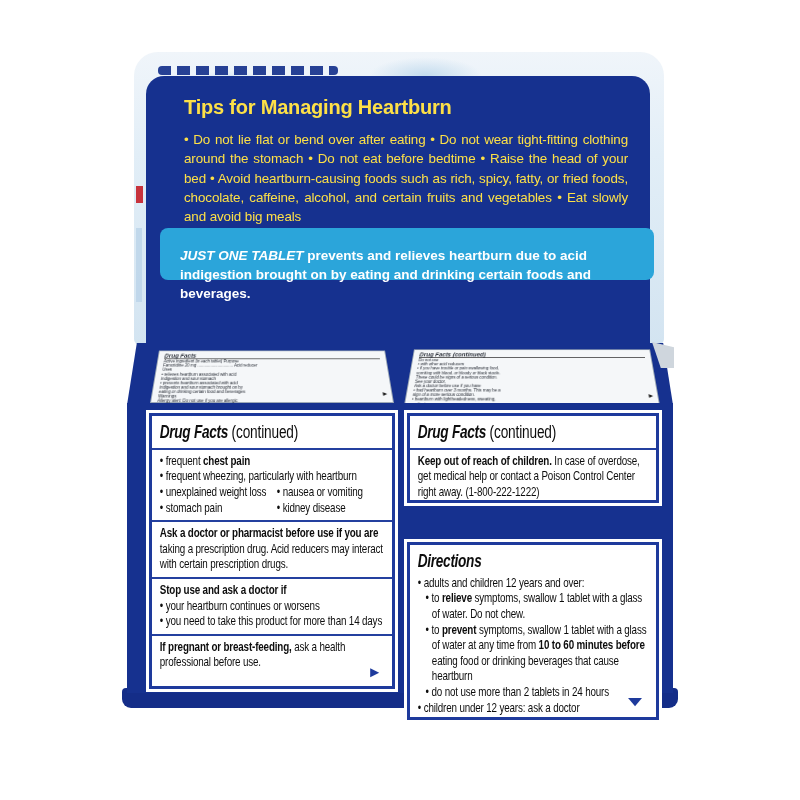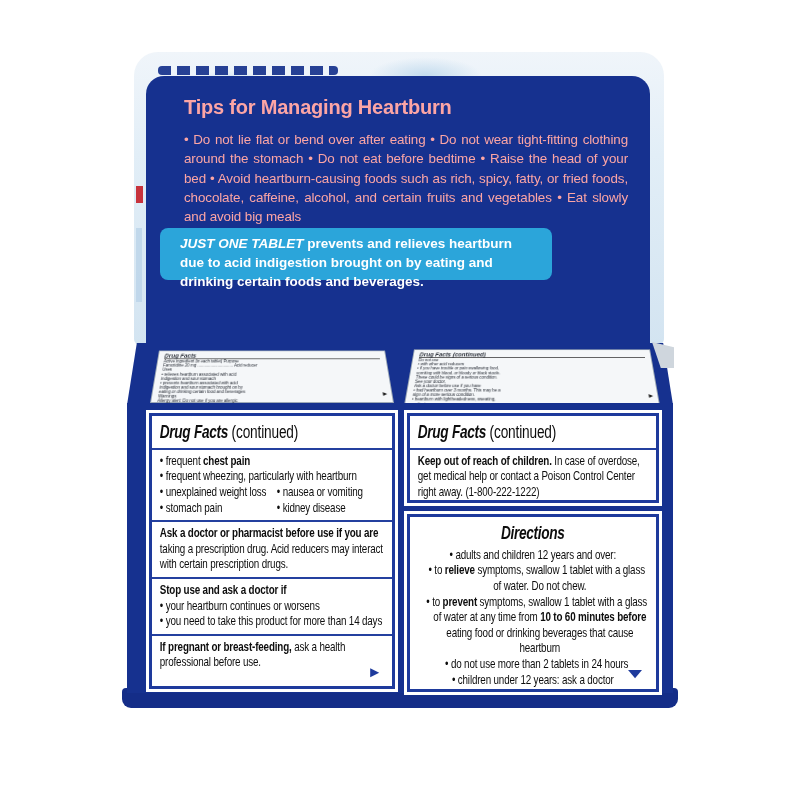--- a/index.html
+++ b/index.html
@@ -14,28 +14,28 @@
          radial-gradient(80px 26px at 55% 8%, #c4dcee 0%, rgba(196,220,238,0) 70%),
          radial-gradient(50px 20px at 84% 14%, #bcd8ec 0%, rgba(188,216,236,0) 70%),
          linear-gradient(180deg,#f0f5fa 0%,#e2eef7 35%,#d3e4f1 100%);}
   .flap-edge-marks{position:absolute;left:158px;top:66px;width:180px;height:9px;
        background:repeating-linear-gradient(90deg,#15318c 0 13px,rgba(0,0,0,0) 13px 19px);
        border-radius:4px;opacity:.92;}
   .lid-red-chip{position:absolute;left:136px;top:186px;width:7px;height:17px;background:#c7333c;}
   .lid-blue-chip{position:absolute;left:136px;top:228px;width:6px;height:74px;background:#bad3e8;opacity:.8;}
 
   .flap-face{position:absolute;left:146px;top:76px;width:504px;height:269px;
-       background:#16318f;border-radius:18px 18px 0 0;color:#fca5a5;}
+       background:#16318f;border-radius:18px 18px 0 0;color:#fde047;}
   .tips-title{position:absolute;left:38px;top:20px;font-size:20px;font-weight:bold;letter-spacing:-0.2px;}
   .tips-body{position:absolute;left:38px;top:42px;width:444px;font-size:13.4px;line-height:1.44;
        text-align:justify;letter-spacing:-0.1px;margin-top:12px;}
   .tips-body .p2{text-align:left;}
 
-  .band{position:absolute;left:160px;width:392px;border-radius:8px;color:#ffffff;
-        box-sizing:border-box;padding:7px 20px;font-weight:bold;}
+  .band{position:absolute;left:160px;width:494px;border-radius:8px;color:#ffffff;
+        box-sizing:border-box;padding:19px 20px;font-weight:bold;}
   .band-cyan{top:228px;height:52px;background:#2ba5da;font-size:13.5px;line-height:1.4;}
   .band-cyan .lead{font-style:italic;}
   .band-red{top:287px;height:46px;background:#d6202d;font-size:15px;line-height:1.35;}
 
   
   .box-top{position:absolute;left:127px;top:343px;width:546px;height:62px;background:#16318f;
        clip-path:polygon(1.8% 0,98.2% 0,100% 100%,0 100%);}
   .corner-sliver{position:absolute;left:652px;top:342px;width:22px;height:26px;background:#cfd6dd;
        clip-path:polygon(0 0,100% 20%,100% 100%,40% 100%);}
   .mini{position:absolute;background:#f5f7f9;color:#2a2f38;box-sizing:border-box;
@@ -50,21 +50,21 @@
 
   
   .box-front{position:absolute;left:127px;top:403px;width:546px;height:290px;background:#16318f;}
   .box-bottom-lip{position:absolute;left:122px;top:688px;width:556px;height:20px;
        background:#142d88;border-radius:4px 4px 9px 9px;}
 
   .panel{position:absolute;background:#ffffff;border:3px solid #1e3a9c;
        box-shadow:0 0 0 3px #ffffff;color:#0d0d0d;box-sizing:content-box;overflow:hidden;}
   .panel-left{left:149px;top:413px;width:240px;height:270px;}
   .panel-ra{left:407px;top:413px;width:246px;height:84px;}
-  .panel-rb{left:407px;top:514px;width:246px;height:172px;text-align:center;}
+  .panel-rb{left:407px;top:542px;width:246px;height:172px;}
 
   .cond{transform:scaleX(0.78);transform-origin:0 0;width:128%;padding:5px 10px;box-sizing:border-box;
        font-size:12.6px;line-height:1.24;letter-spacing:-0.2px;}
   .df-header{font-size:17.5px;margin:1px 0 2px 0;}
   .df-header .it{font-style:italic;font-weight:bold;letter-spacing:-0.4px;}
   .df-header .nm{font-weight:normal;}
   .rule{border:none;border-top:2px solid #24409f;margin:4px -12px 4px -12px;}
   .sec{margin:0;}
   b{font-weight:bold;}
   .two-col{display:flex;}

